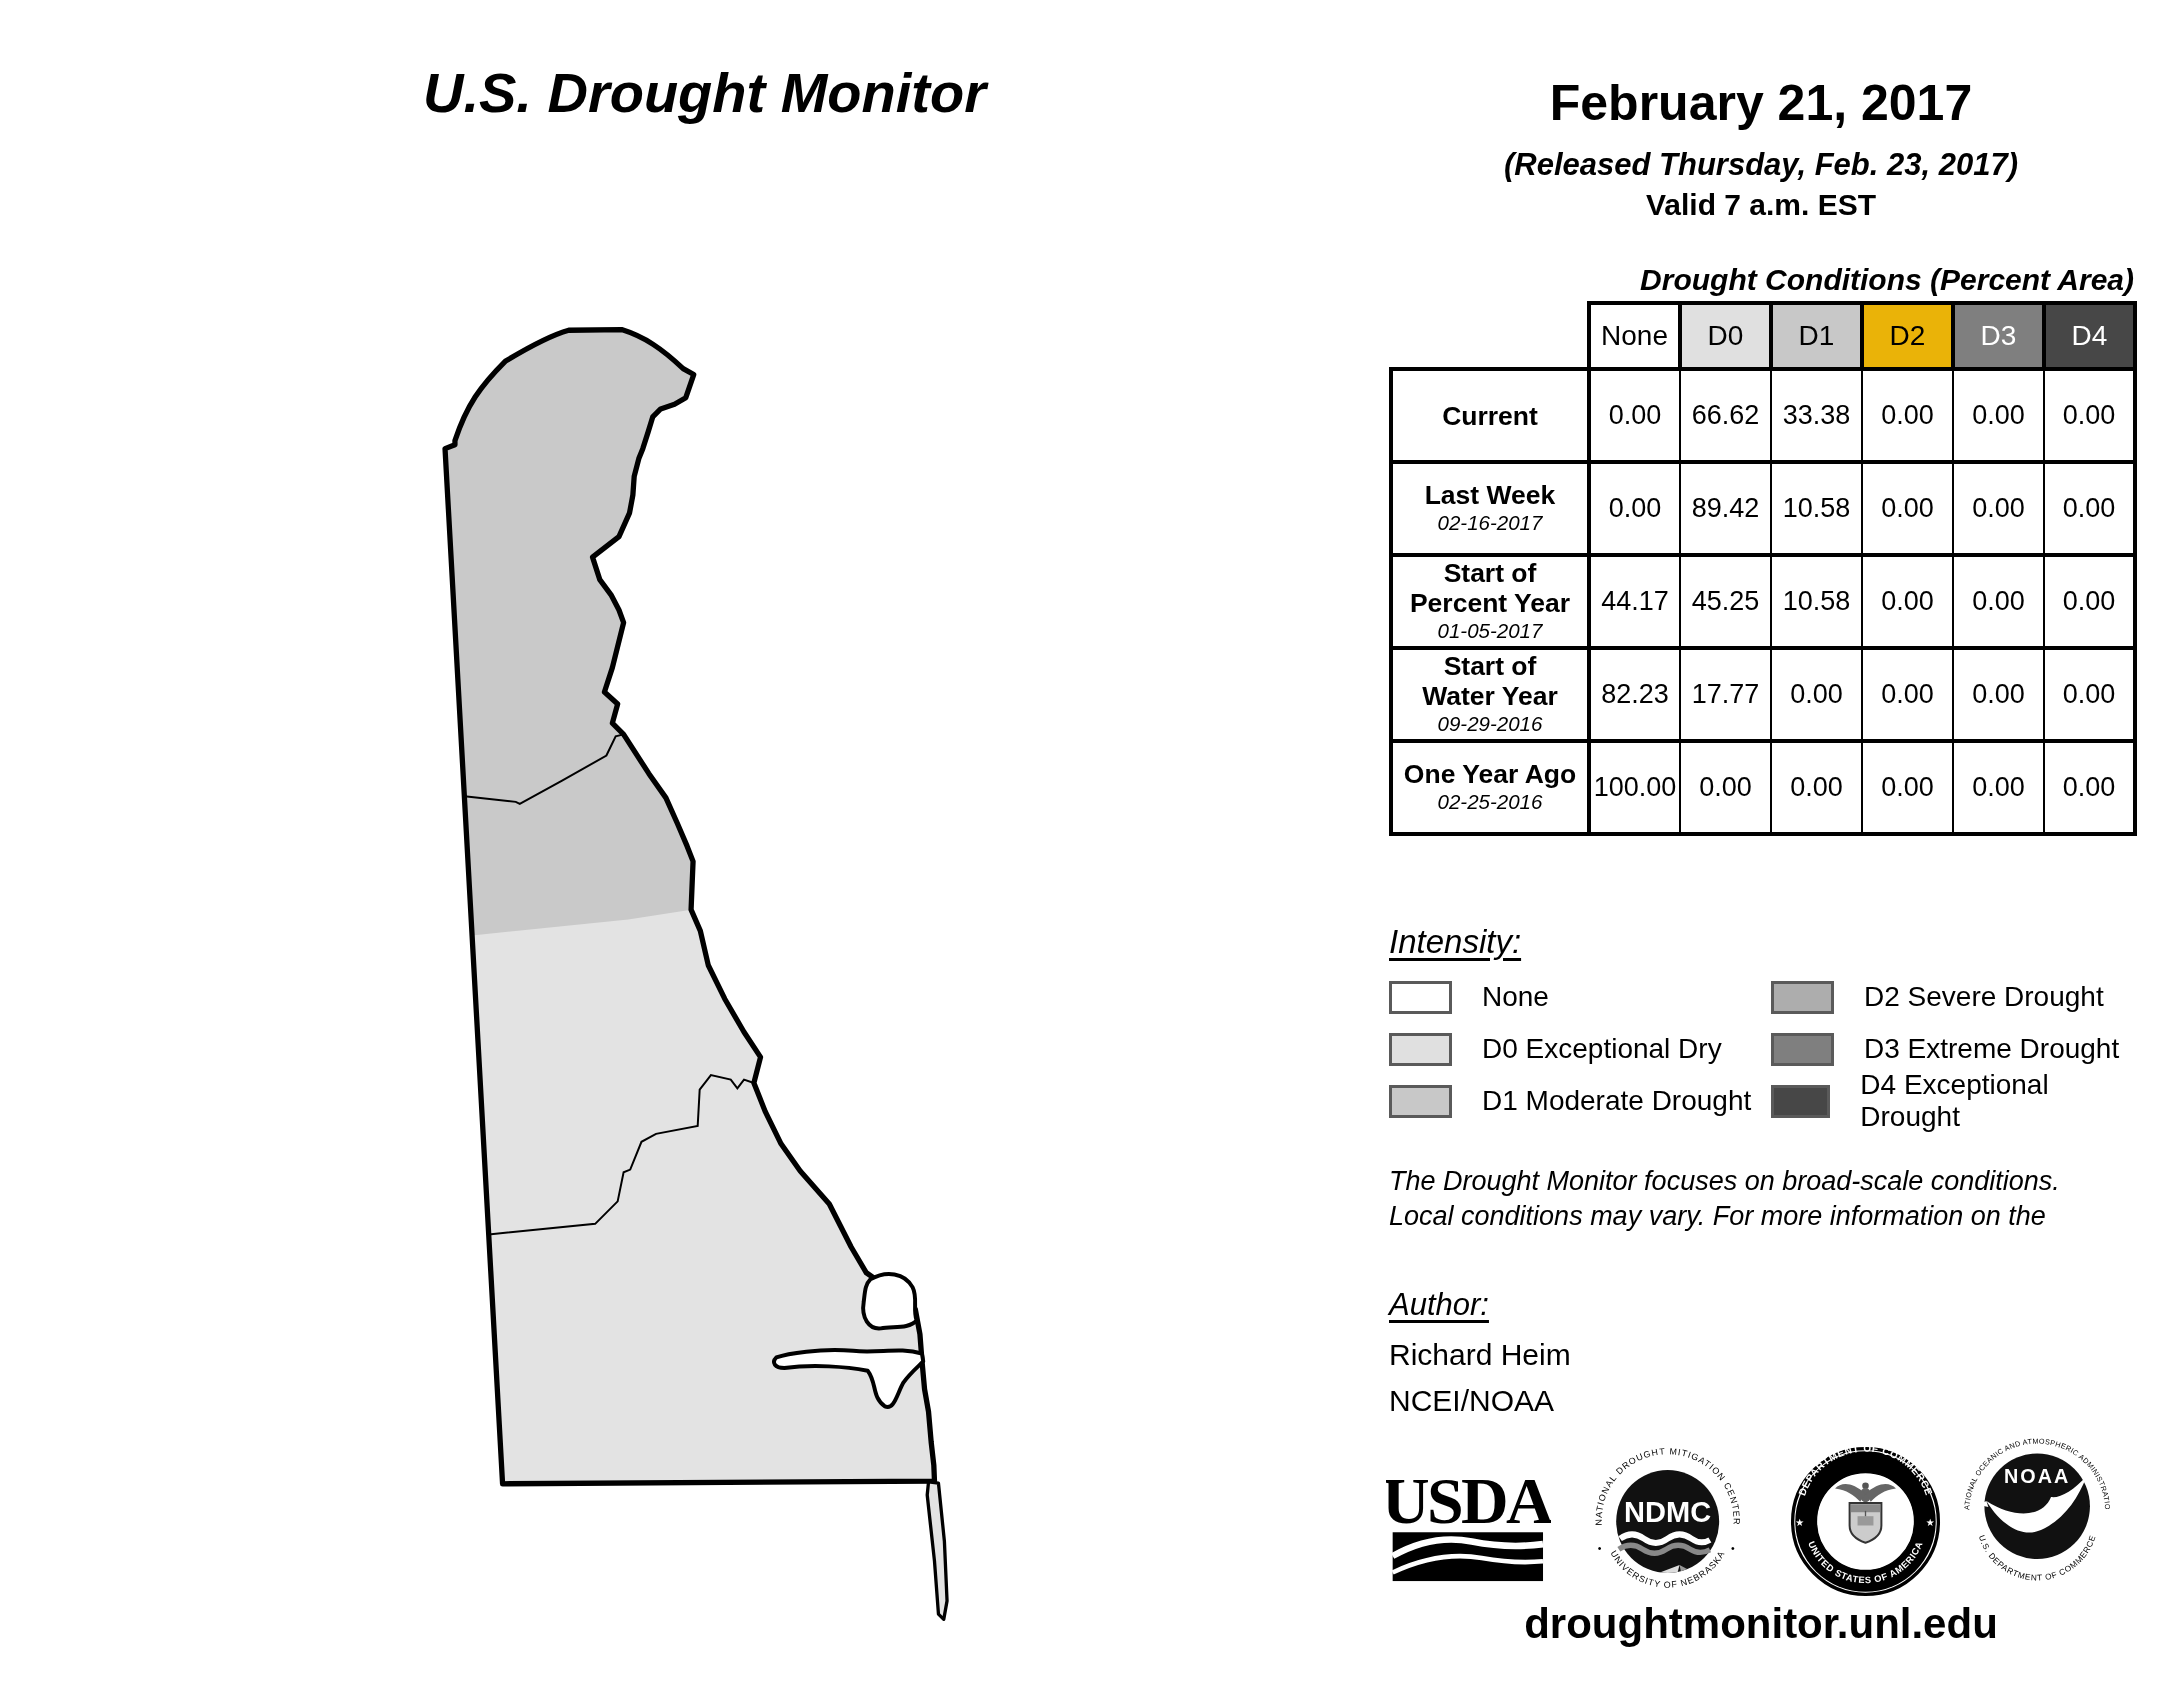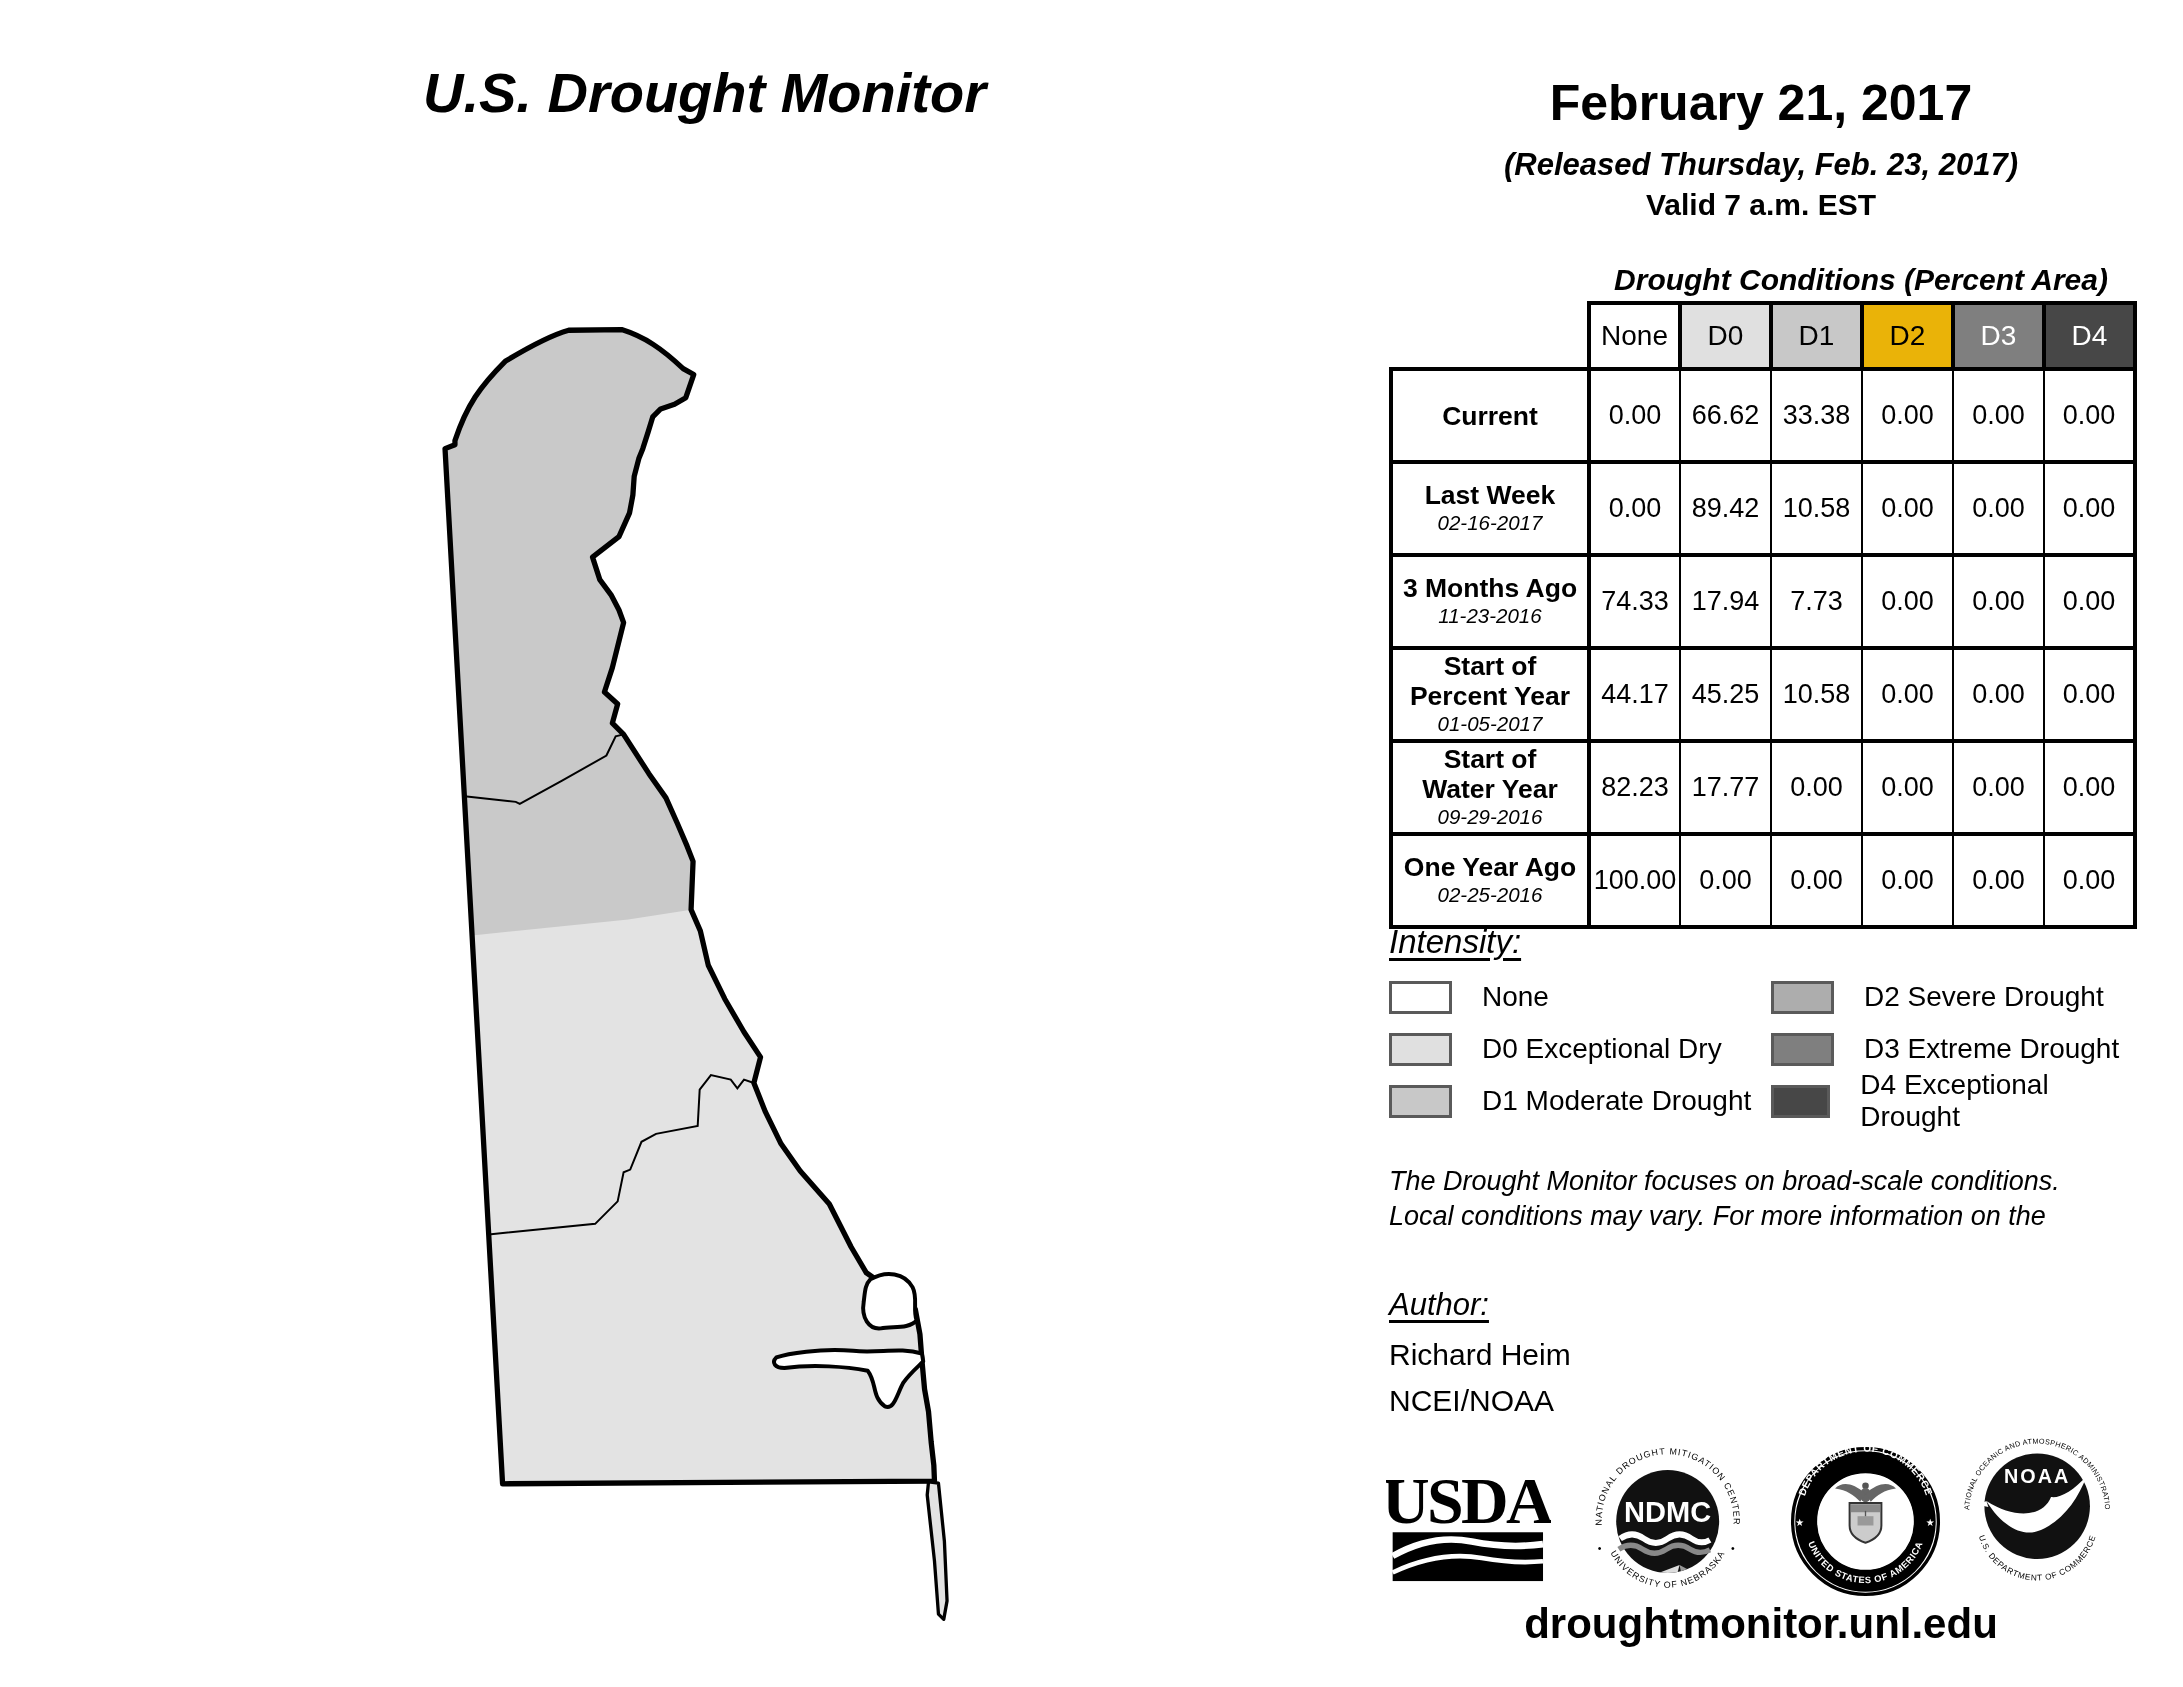--- a/index.html
+++ b/index.html
@@ -6,21 +6,21 @@
   #canvas{position:relative;width:2183px;height:1687px;background:#ffffff;overflow:hidden;
           font-family:"Liberation Sans", sans-serif;color:#000;}
   .abs{position:absolute;}
   
   .ltitle{left:397px;top:60px;width:589px;text-align:right;font-size:56px;font-weight:bold;font-style:italic;}
   .lregion{left:397px;top:130px;width:589px;text-align:center;font-size:78px;font-weight:bold;}
   
   .rdate{left:1389px;top:74px;width:744px;text-align:center;font-size:50px;font-weight:bold;}
   .rreleased{left:1389px;top:147px;width:744px;text-align:center;font-size:31px;font-weight:bold;font-style:italic;}
   .rvalid{left:1389px;top:188px;width:744px;text-align:center;font-size:30px;font-weight:bold;}
-  .ttitle{left:1588px;top:263px;width:546px;text-align:center;font-size:30px;font-weight:bold;font-style:italic;}
+  .ttitle{left:1588px;top:263px;width:546px;text-align:right;font-size:30px;font-weight:bold;font-style:italic;}
   
   #dtable{left:1389px;top:301px;border-collapse:collapse;table-layout:fixed;}
   #dtable td,#dtable th{text-align:center;vertical-align:middle;}
   #dtable .hcell{border:4px solid #000;font-size:28px;font-weight:normal;height:60px;}
   #dtable .blank{border:none;}
   #dtable .lbl{border:4px solid #000;height:89px;padding:0 4px;}
   #dtable .val{border:2px solid #000;border-top-width:4px;border-bottom-width:4px;font-size:27px;}
   #dtable .val.last{border-right-width:4px;}
   .rl{font-size:26.5px;font-weight:bold;line-height:30px;}
   .rd{font-size:20.5px;font-style:italic;line-height:26.5px;}
@@ -125,33 +125,20 @@
     </tr>
     <tr>
       <td class="lbl">
         <div class="rl">Last Week</div>
             <div class="rl"></div>
             <div class="rd">02-16-2017</div>
       </td>
       <td class="val">0.00</td>
       <td class="val">89.42</td>
       <td class="val">10.58</td>
-      <td class="val">0.00</td>
-      <td class="val">0.00</td>
-      <td class="val last">0.00</td>
-    </tr>
-    <tr>
-      <td class="lbl">
-        <div class="rl">3 Months Ago</div>
-            <div class="rl"></div>
-            <div class="rd">11-23-2016</div>
-      </td>
-      <td class="val">74.33</td>
-      <td class="val">17.94</td>
-      <td class="val">7.73</td>
       <td class="val">0.00</td>
       <td class="val">0.00</td>
       <td class="val last">0.00</td>
     </tr>
     <tr>
       <td class="lbl">
         <div class="rl">Start of</div>
             <div class="rl">Percent Year</div>
             <div class="rd">01-05-2017</div>
       </td>

